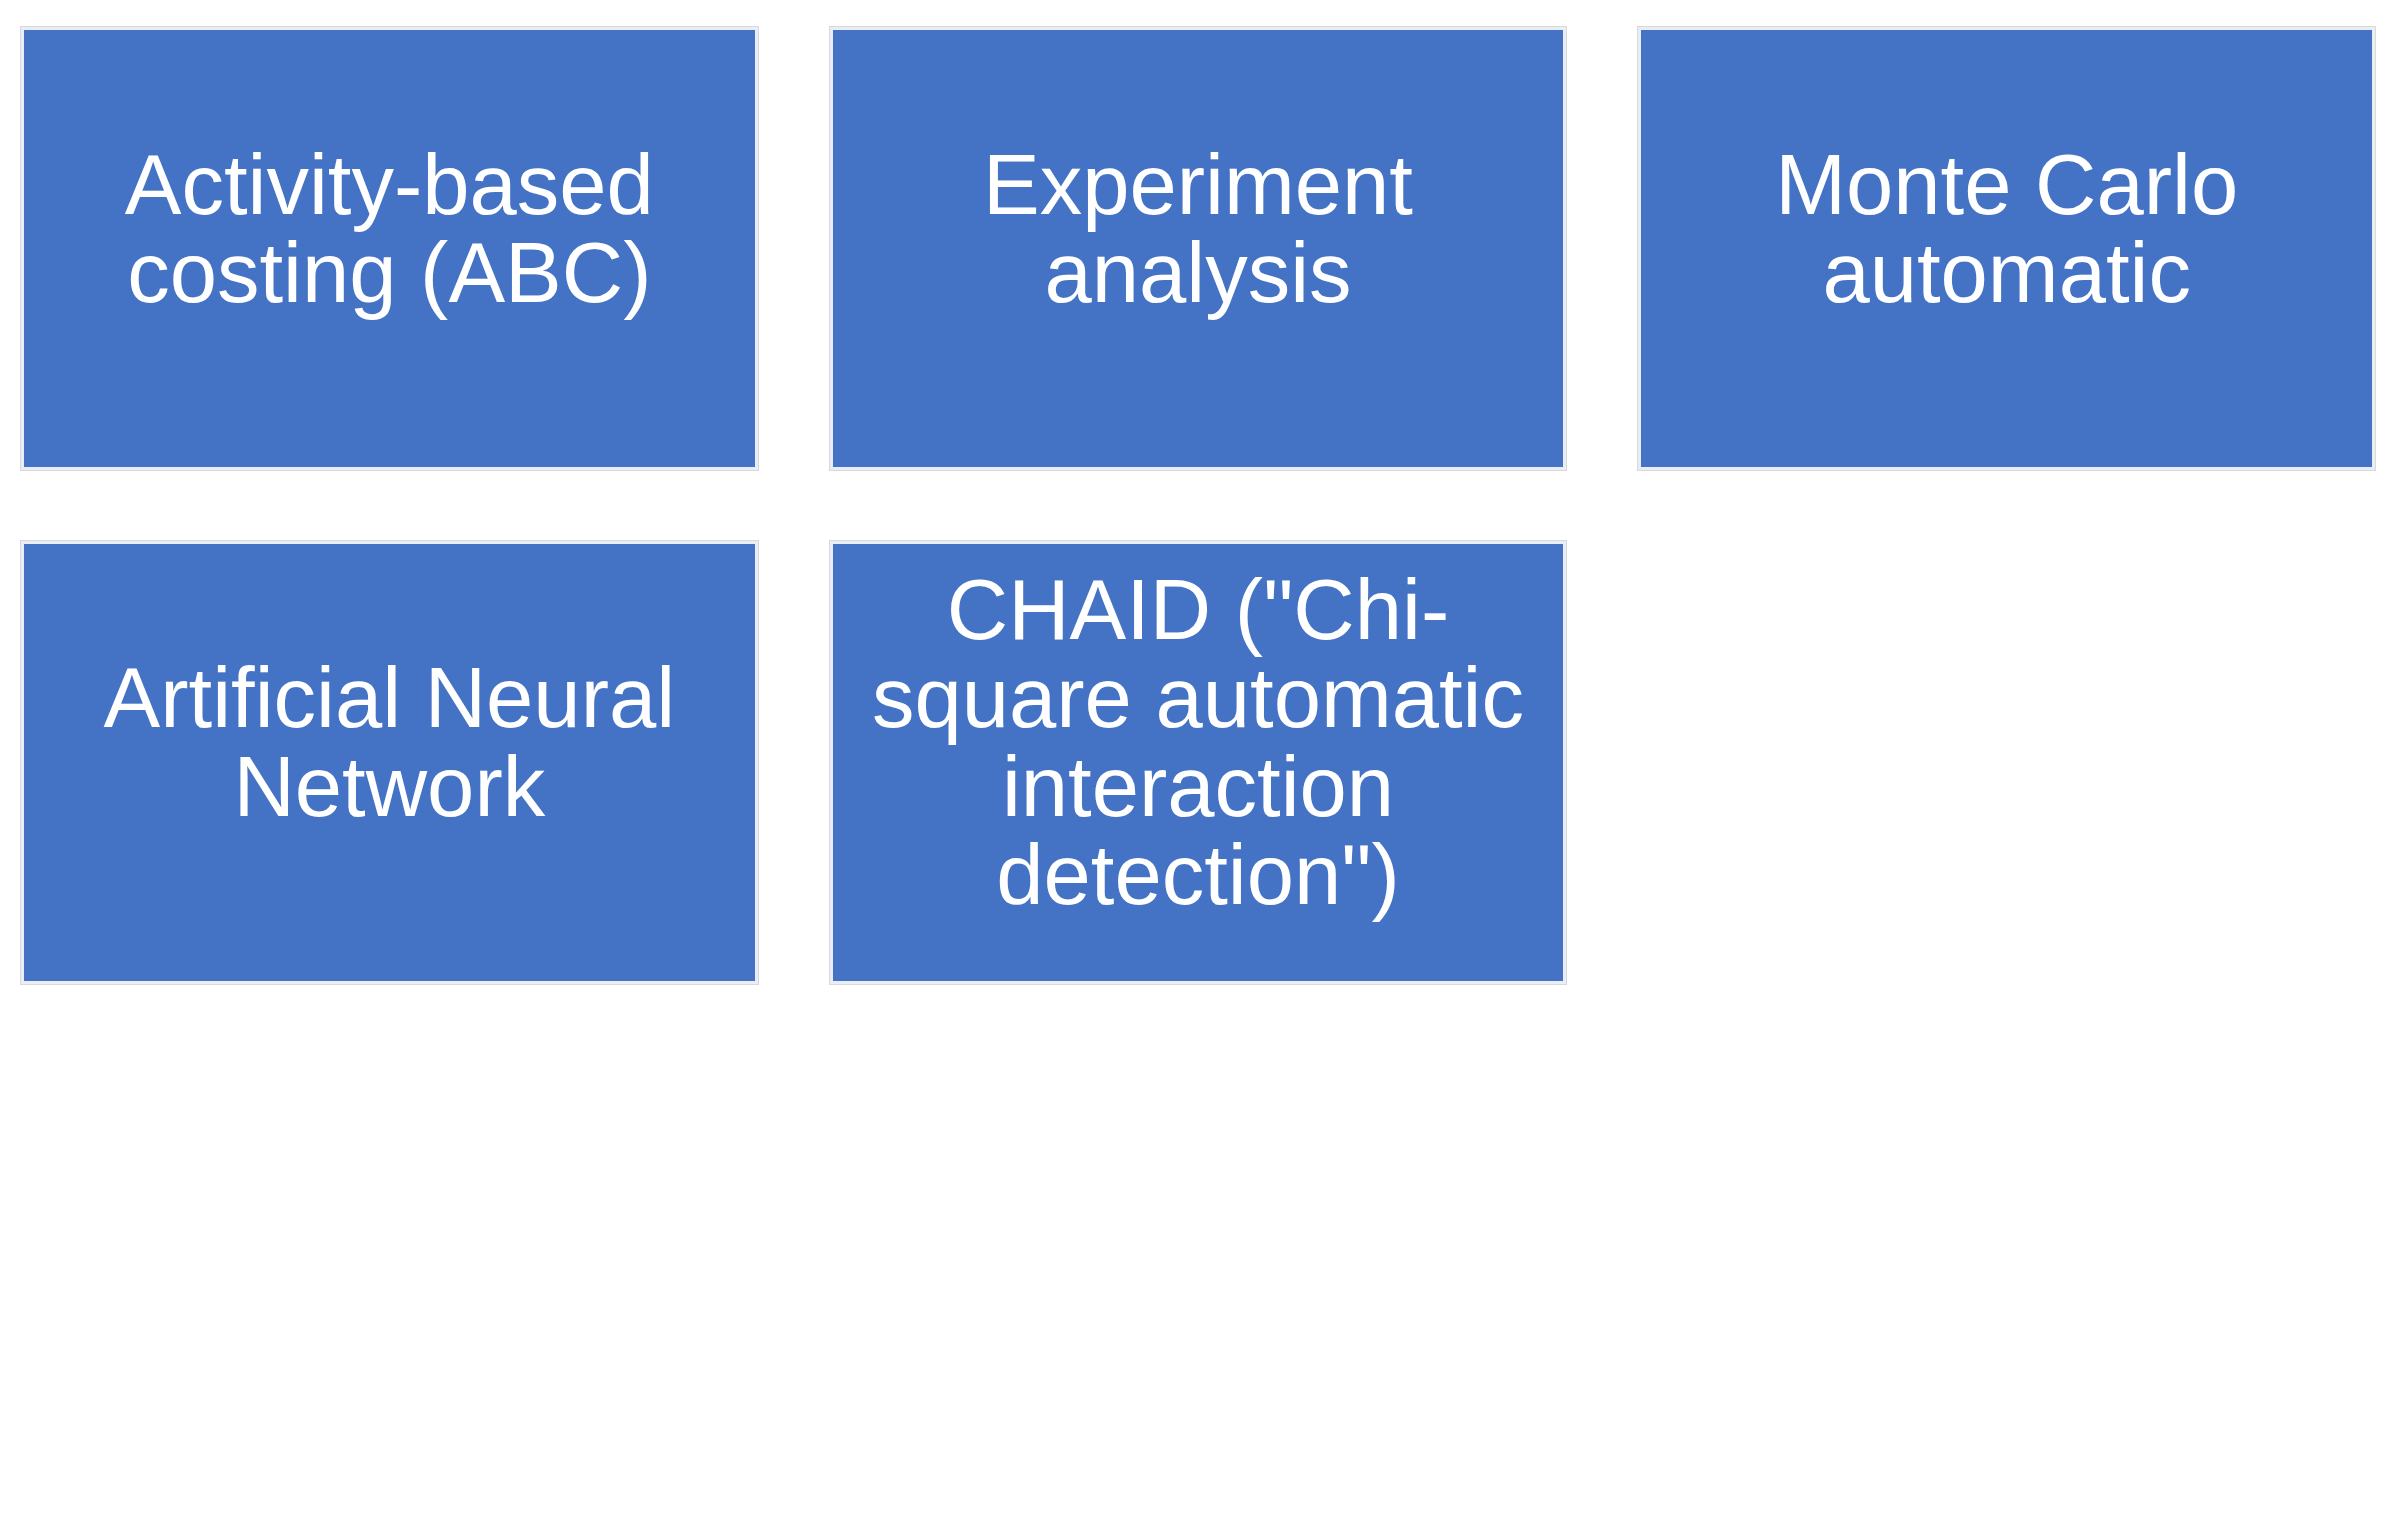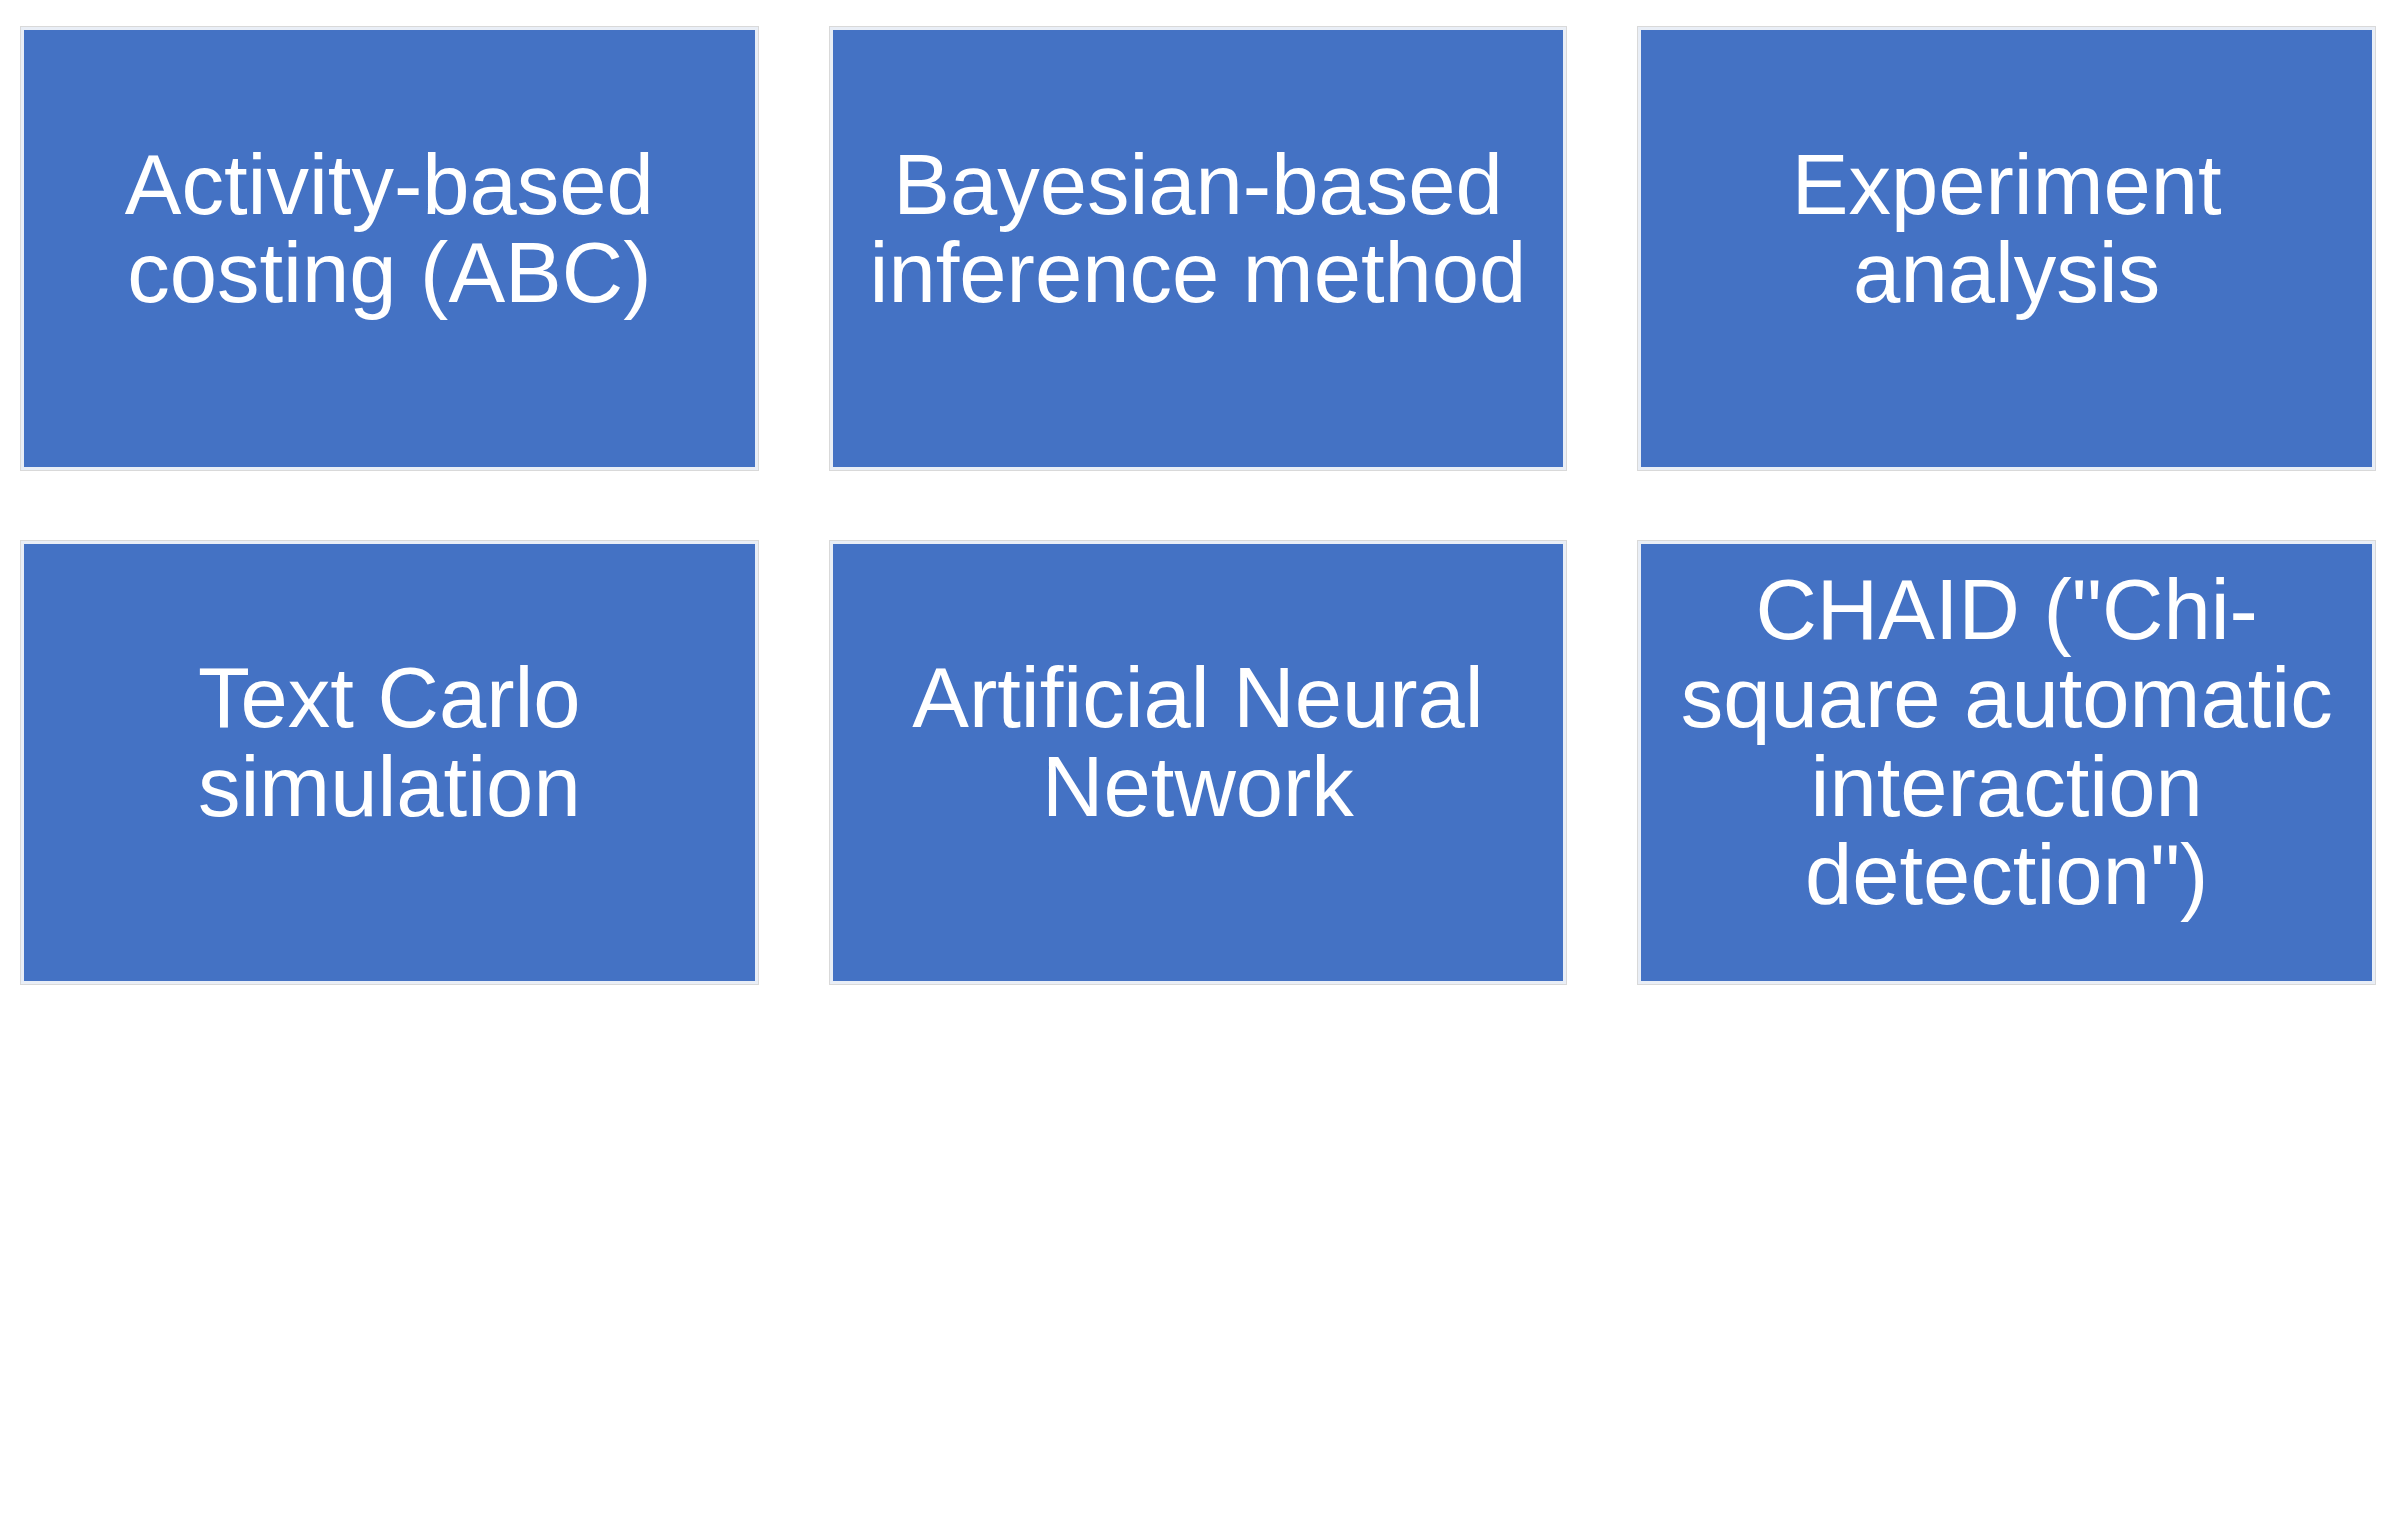--- a/index.html
+++ b/index.html
@@ -46,27 +46,24 @@
   }
 </style>
 </head>
 <body>
 
 <div class="grid">
   <div class="tile">
     <span class="tile-label">Activity-based costing (ABC)</span>
   </div>
   <div class="tile">
-    <span class="tile-label">Bayesian-based inference method</span>
-  </div>
-  <div class="tile">
     <span class="tile-label">Experiment analysis</span>
   </div>
   <div class="tile">
-    <span class="tile-label">Text Carlo simulation</span>
+    <span class="tile-label">Monte Carlo automatic</span>
   </div>
   <div class="tile">
     <span class="tile-label">Artificial Neural Network</span>
   </div>
   <div class="tile">
     <span class="tile-label">CHAID ("Chi-square automatic interaction detection")</span>
   </div>
 </div>
 
 

